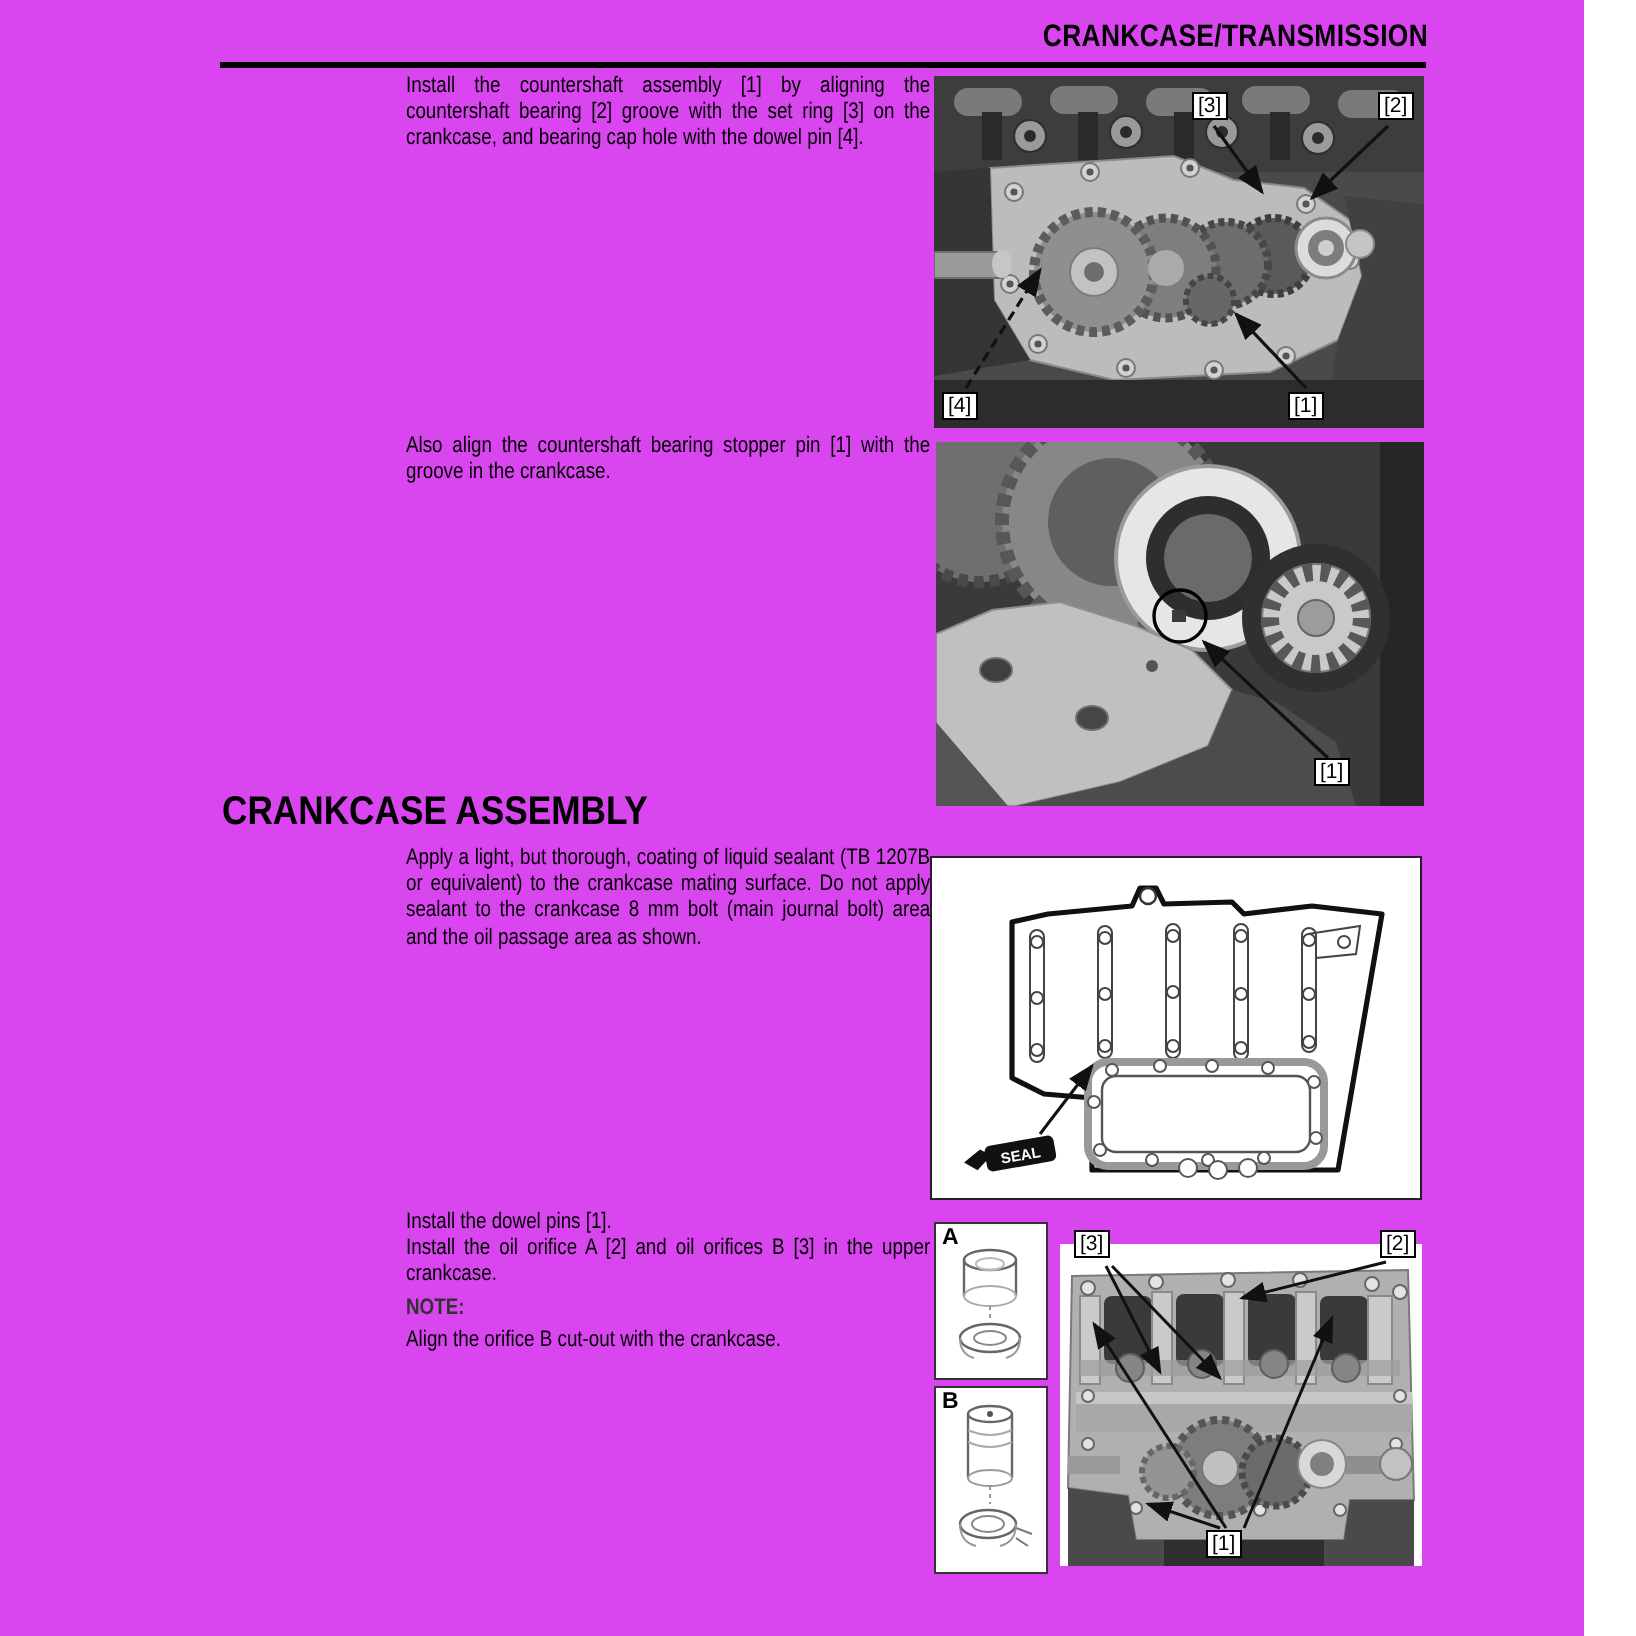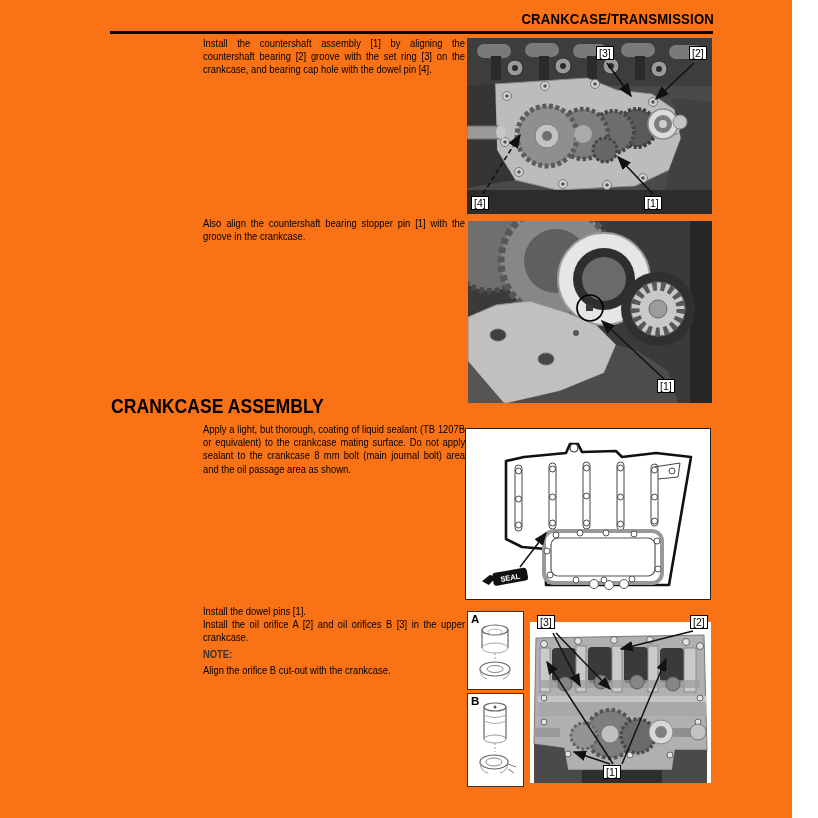--- a/index.html
+++ b/index.html
@@ -1,18 +1,18 @@
 <!DOCTYPE html>
 <html><head>
 <meta charset="utf-8">
 <style>
   * { margin:0; padding:0; box-sizing:border-box; }
   html,body { background:#fff; }
   .page {
-    position:relative; width:792px; height:818px; background:#f97316;
+    position:relative; width:792px; height:818px; background:#d946ef;
     font-family:"Liberation Sans", sans-serif; color:#000; overflow:hidden;
   }
   
   .page-title {
     position:absolute; top:10px; left:400px; width:314px;
     font-size:15.5px; font-weight:bold; text-align:right; letter-spacing:.2px;
     transform:scaleX(.85); transform-origin:100% 0;
   }
   .header-rule { position:absolute; left:110px; top:31px; width:603px; height:3px; background:#000; }
 

